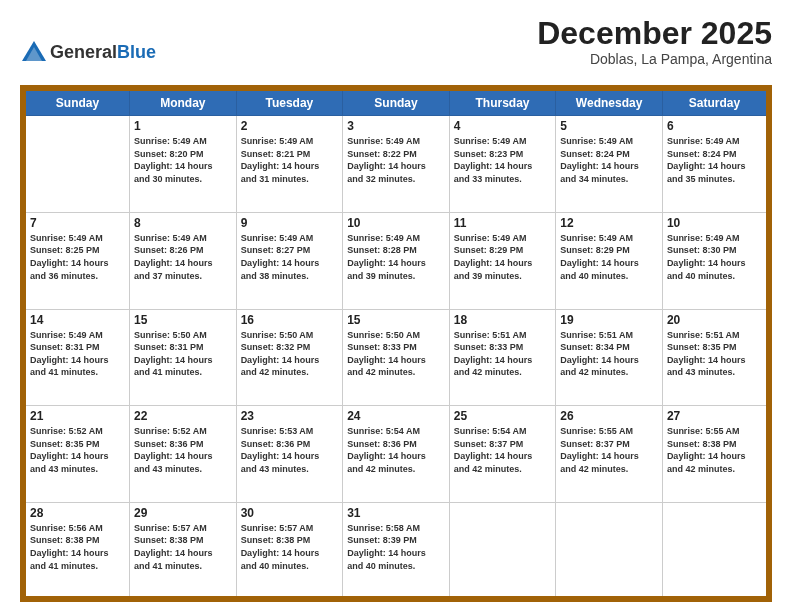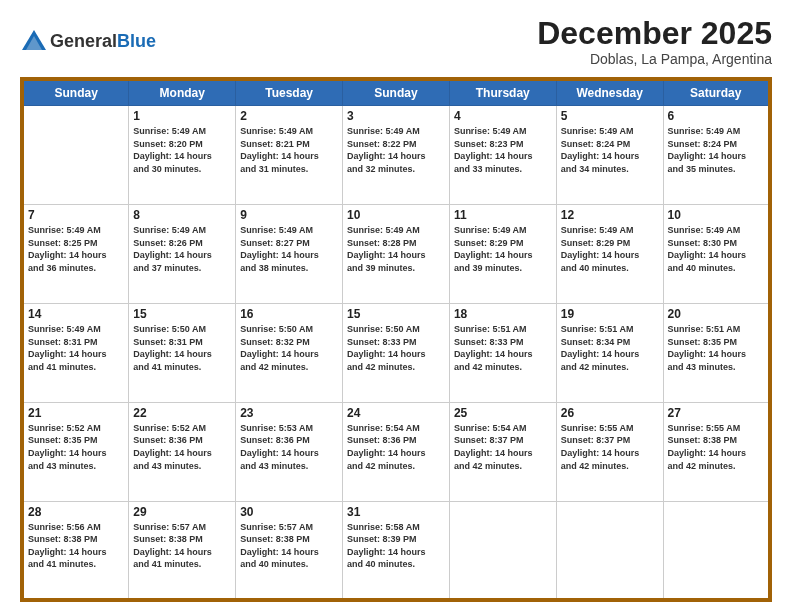--- a/index.html
+++ b/index.html
@@ -13,22 +13,22 @@
     .page {
       width: 792px;
       height: 612px;
       padding: 16px 20px 10px 20px;
       display: flex;
       flex-direction: column;
     }
     .header {
       display: flex;
       justify-content: space-between;
-      align-items: center;
-      margin-bottom: 10px;
+      align-items: flex-end;
+      margin-bottom: 18px;
     }
     .logo {
       display: flex;
       align-items: center;
     }
     .logo-text {
       font-size: 18px;
       font-weight: bold;
       line-height: 1.1;
     }
@@ -47,21 +47,21 @@
       font-weight: bold;
       color: #222;
       line-height: 1.1;
     }
     .location {
       font-size: 14px;
       color: #444;
     }
     .calendar {
       flex: 1;
-      border: 4px solid #a16207;
+      border: 6px solid #a16207;
       border-collapse: collapse;
       width: 100%;
       table-layout: fixed;
     }
     .calendar th {
       background: #2f6cb5;
       color: #fff;
       font-size: 12px;
       font-weight: bold;
       padding: 5px 4px;

